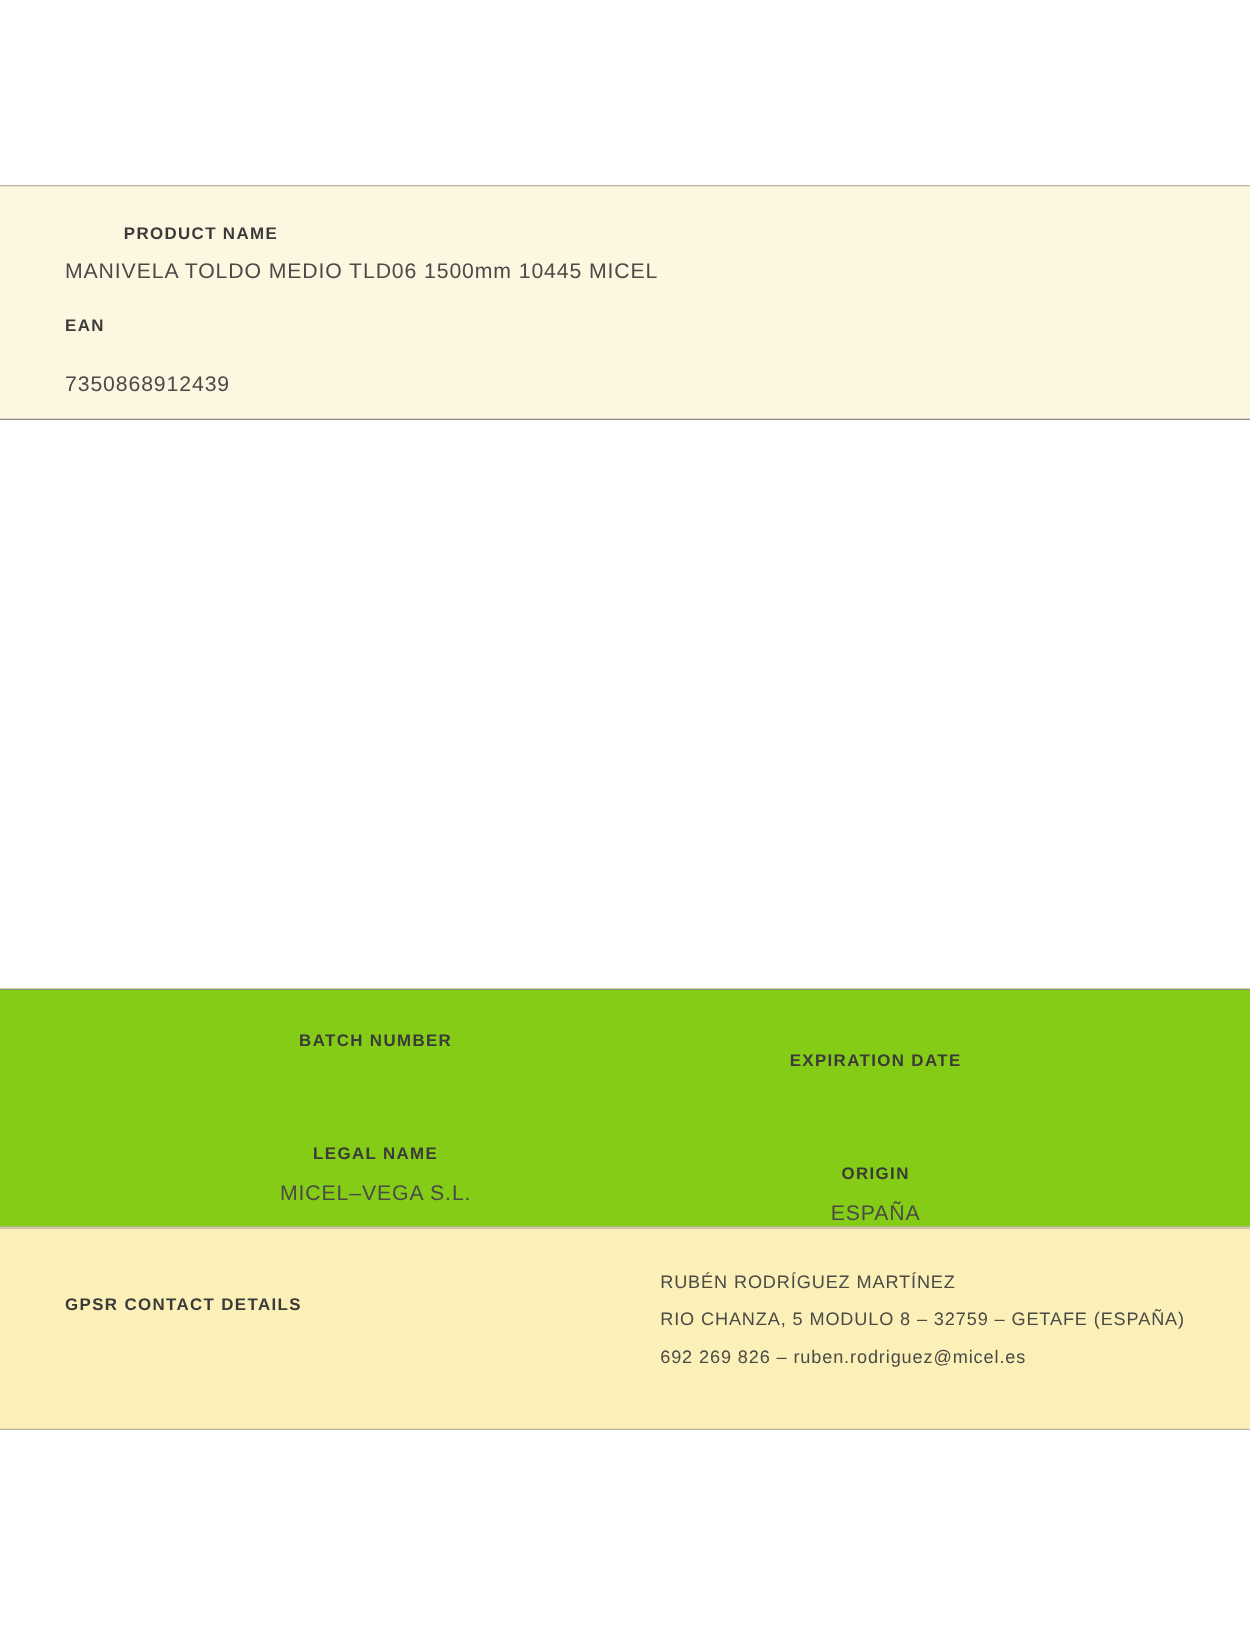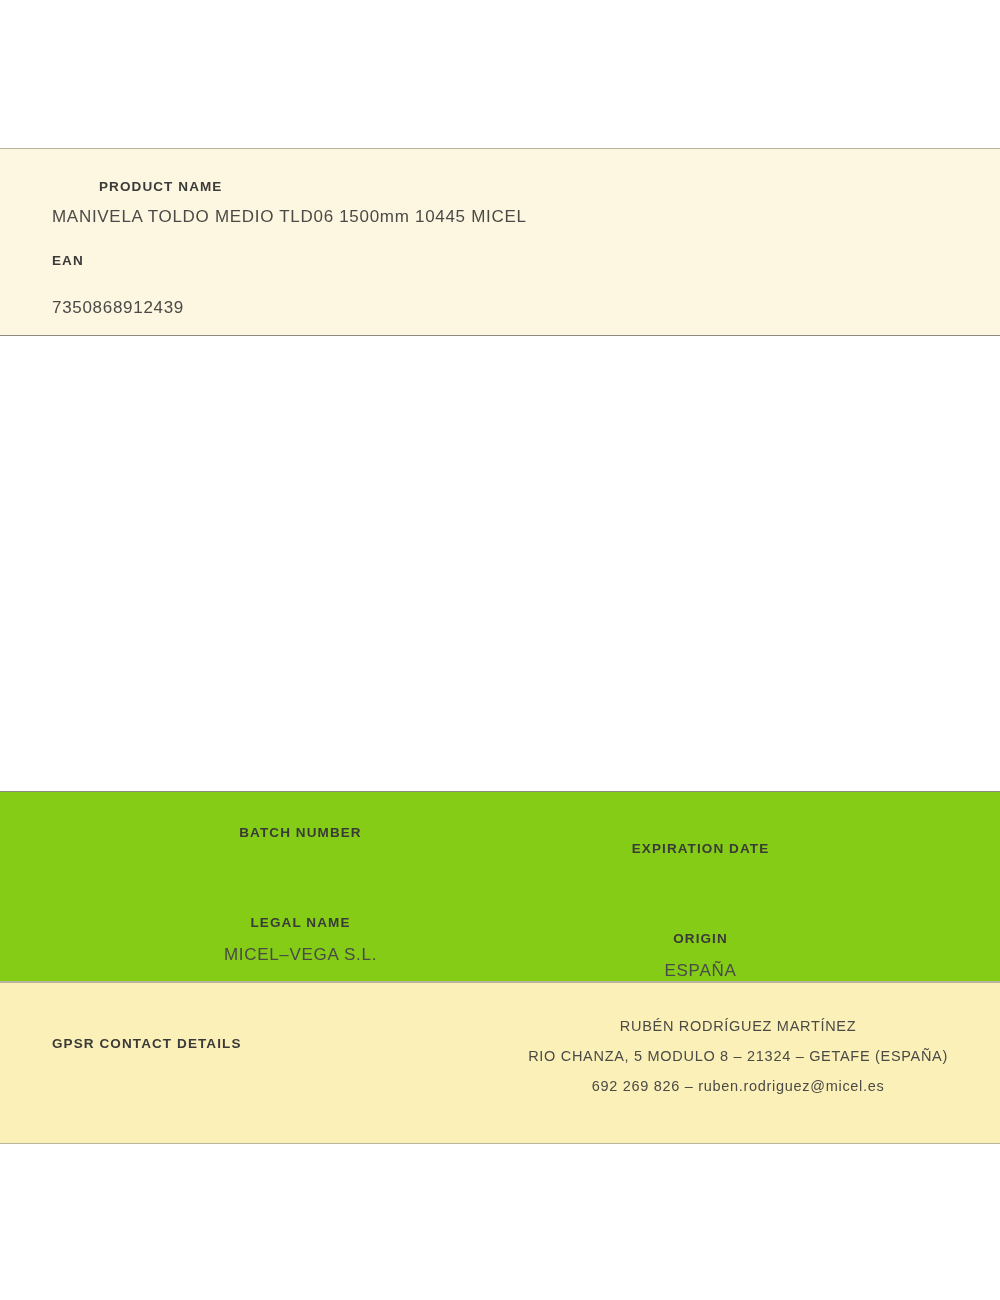--- a/index.html
+++ b/index.html
@@ -129,21 +129,21 @@
   .gpsr-label {
     position: absolute;
     left: 52px;
     top: 53px;
   }
 
   .gpsr-lines {
     position: absolute;
     right: 52px;
     top: 28px;
-    text-align: center;
+    text-align: left;
   }
   .gpsr-lines div {
     font-size: 14.5px;
     letter-spacing: 0.7px;
     color: #4a4a46;
     line-height: 30px;
     white-space: nowrap;
   }
 
   
@@ -182,20 +182,20 @@
 
       <div class="meta-cell col-b row2-label field-label">ORIGIN</div>
       <div class="meta-cell col-b row2-value field-value">ESPAÑA</div>
     </div>
   </section>
 
   <section class="gpsr-band">
     <div class="field-label gpsr-label">GPSR CONTACT DETAILS</div>
     <div class="gpsr-lines">
       <div>RUBÉN RODRÍGUEZ MARTÍNEZ</div>
-      <div>RIO CHANZA, 5 MODULO 8 – 21324 – GETAFE (ESPAÑA)</div>
+      <div>RIO CHANZA, 5 MODULO 8 – 32759 – GETAFE (ESPAÑA)</div>
       <div>692 269 826 – ruben.rodriguez@micel.es</div>
     </div>
   </section>
 
   <section class="bottom-blank"></section>
 
 </div>
 
 </body></html>

